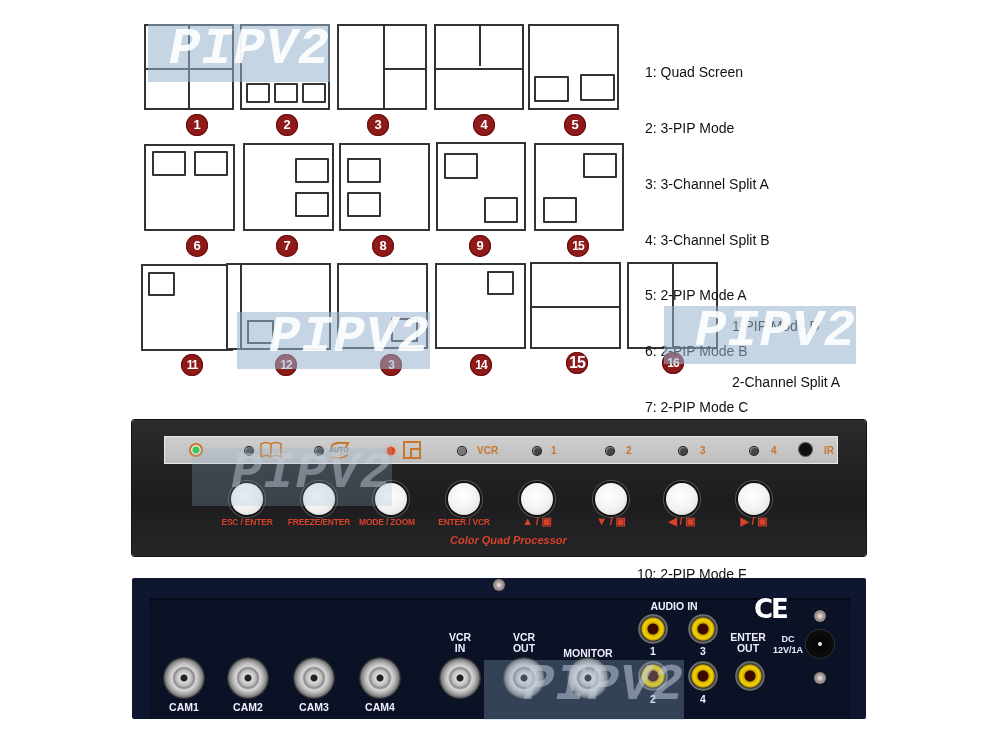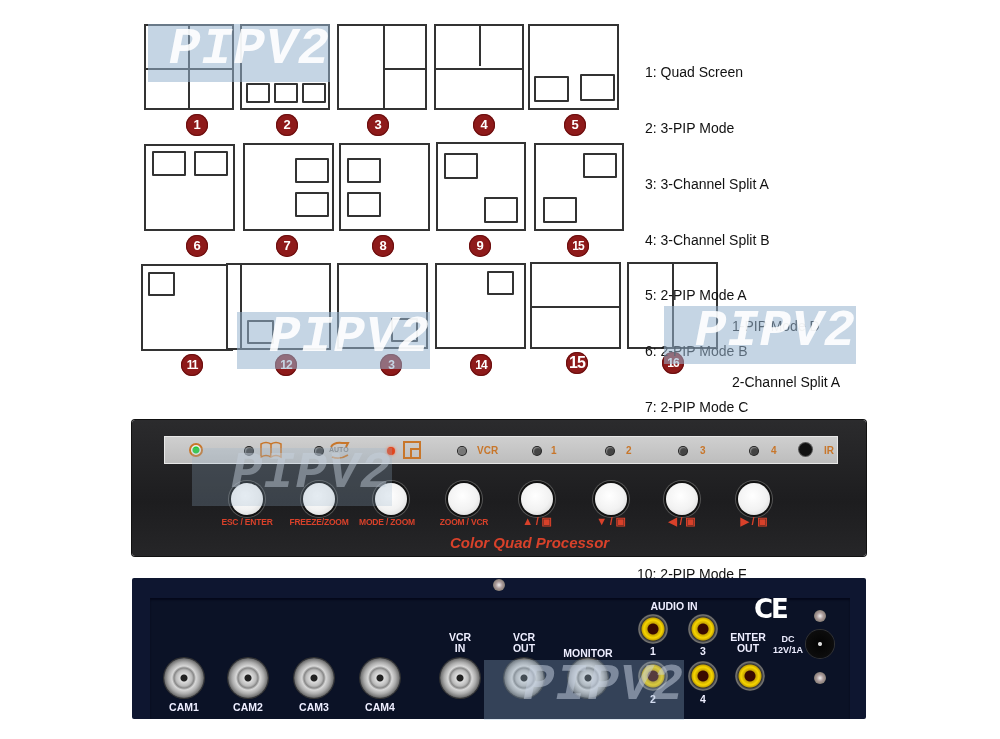--- a/index.html
+++ b/index.html
@@ -13,21 +13,21 @@
   .badge{position:absolute;width:22px;height:22px;border-radius:50%;background:#8e1a1a;color:#fff;font-weight:bold;font-size:13px;text-align:center;line-height:22px;font-family:"Liberation Sans",sans-serif;box-shadow:inset 0 0 0 1px #6b0f0f;}
   .legend{position:absolute;font-size:14px;color:#111;line-height:18.6px;white-space:pre;}
   .wm{position:absolute;background:rgba(150,178,205,0.55);color:rgba(255,255,255,0.9);font-weight:bold;font-style:italic;font-size:52px;line-height:52px;letter-spacing:1px;overflow:hidden;pointer-events:none;font-family:Liberation Mono, monospace;text-align:right;}
   
   .front{position:absolute;left:132px;top:420px;width:734px;height:136px;background:linear-gradient(#2b2b2d,#1d1d1f 60%,#262628);border-radius:3px;box-shadow:0 0 0 1px #111;}
   .strip{position:absolute;left:32px;top:16px;width:674px;height:28px;background:linear-gradient(#cfcfcf,#bdbdbd);border:1px solid #e8e8e8;box-sizing:border-box;}
   .led{position:absolute;width:8px;height:8px;border-radius:50%;background:#444;box-shadow:0 0 0 1px #222, inset 1px 1px 1px #888;}
   .sl{position:absolute;font-size:10px;color:#c8762a;font-weight:bold;}
   .btn{position:absolute;width:32px;height:32px;border-radius:50%;background:radial-gradient(circle at 45% 40%,#fff 0,#f2f2f2 55%,#cfcfcf 100%);box-shadow:0 0 0 2px #111,0 0 0 3px #555;cursor:pointer;}
   .blabel{position:absolute;font-size:8.5px;color:#d8412a;font-weight:bold;white-space:nowrap;text-align:center;width:80px;letter-spacing:-0.2px;}
-  .brand{position:absolute;left:318px;top:114px;font-size:15px;color:#d8412a;font-weight:bold;font-style:italic;}
+  .brand{position:absolute;left:318px;top:114px;font-size:11px;color:#d8412a;font-weight:bold;font-style:italic;}
   
   .rear{position:absolute;left:132px;top:578px;width:734px;height:141px;background:#0e1630;border-radius:2px;}
   .rear-inner{position:absolute;left:18px;top:20px;width:700px;height:121px;background:#0b1226;box-shadow:inset 0 2px 2px #05091a;}
   .bnc{position:absolute;width:40px;height:40px;border-radius:50%;background:radial-gradient(circle,#222 0,#222 3px,#ddd 4px,#bbb 8px,#888 10px,#d8d8d8 12px,#aaa 16px,#777 19px,#555 20px);box-shadow:0 0 0 1px #333;}
   .rca{position:absolute;width:30px;height:30px;border-radius:50%;background:radial-gradient(circle,#3a0a00 0,#3a0a00 5px,#c9a600 6px,#f7d600 9px,#c9a600 11px,#333 12px,#777 14px,#444 15px);}
   .rl{position:absolute;color:#eef;font-size:10.5px;font-weight:bold;text-align:center;line-height:11px;white-space:pre;}
   .screw{position:absolute;width:12px;height:12px;border-radius:50%;background:radial-gradient(circle,#eee 0,#a99 40%,#665 100%);}
 </style>
 </head>
 <body>
@@ -173,23 +173,23 @@
   <div class="btn" style="left:99px;top:63px"></div>
   <div class="btn" style="left:171px;top:63px"></div>
   <div class="btn" style="left:243px;top:63px"></div>
   <div class="btn" style="left:316px;top:63px"></div>
   <div class="btn" style="left:389px;top:63px"></div>
   <div class="btn" style="left:463px;top:63px"></div>
   <div class="btn" style="left:534px;top:63px"></div>
   <div class="btn" style="left:606px;top:63px"></div>
 
   <div class="blabel" style="left:75px;top:97px">ESC / ENTER</div>
-  <div class="blabel" style="left:147px;top:97px">FREEZE/ZOOM</div>
+  <div class="blabel" style="left:147px;top:97px">FREEZE/ENTER</div>
   <div class="blabel" style="left:215px;top:97px">MODE / ZOOM</div>
-  <div class="blabel" style="left:292px;top:97px">ZOOM / VCR</div>
+  <div class="blabel" style="left:292px;top:97px">ENTER / VCR</div>
   <div class="blabel" style="left:365px;top:95px;font-size:11px">▲ / ▣</div>
   <div class="blabel" style="left:439px;top:95px;font-size:11px">▼ / ▣</div>
   <div class="blabel" style="left:510px;top:95px;font-size:11px">◀ / ▣</div>
   <div class="blabel" style="left:582px;top:95px;font-size:11px">▶ / ▣</div>
 
   <div class="brand">Color Quad Processor</div>
 </div>
 
 <div class="rear">
   <div class="screw" style="left:361px;top:1px"></div>

